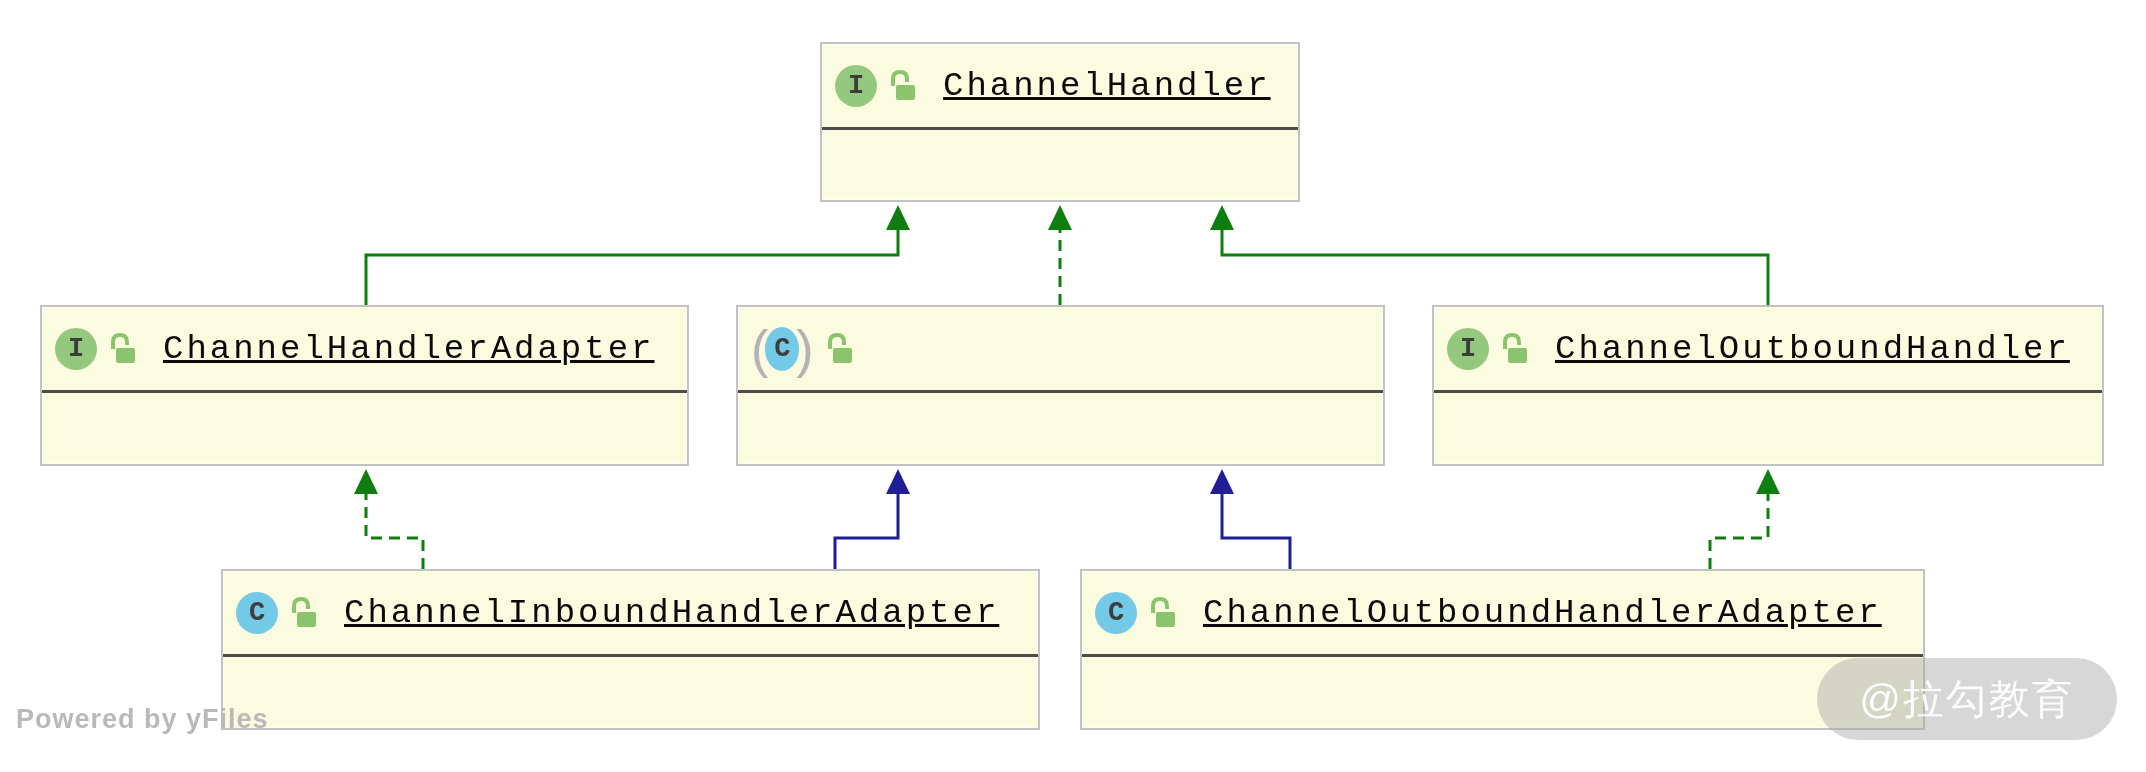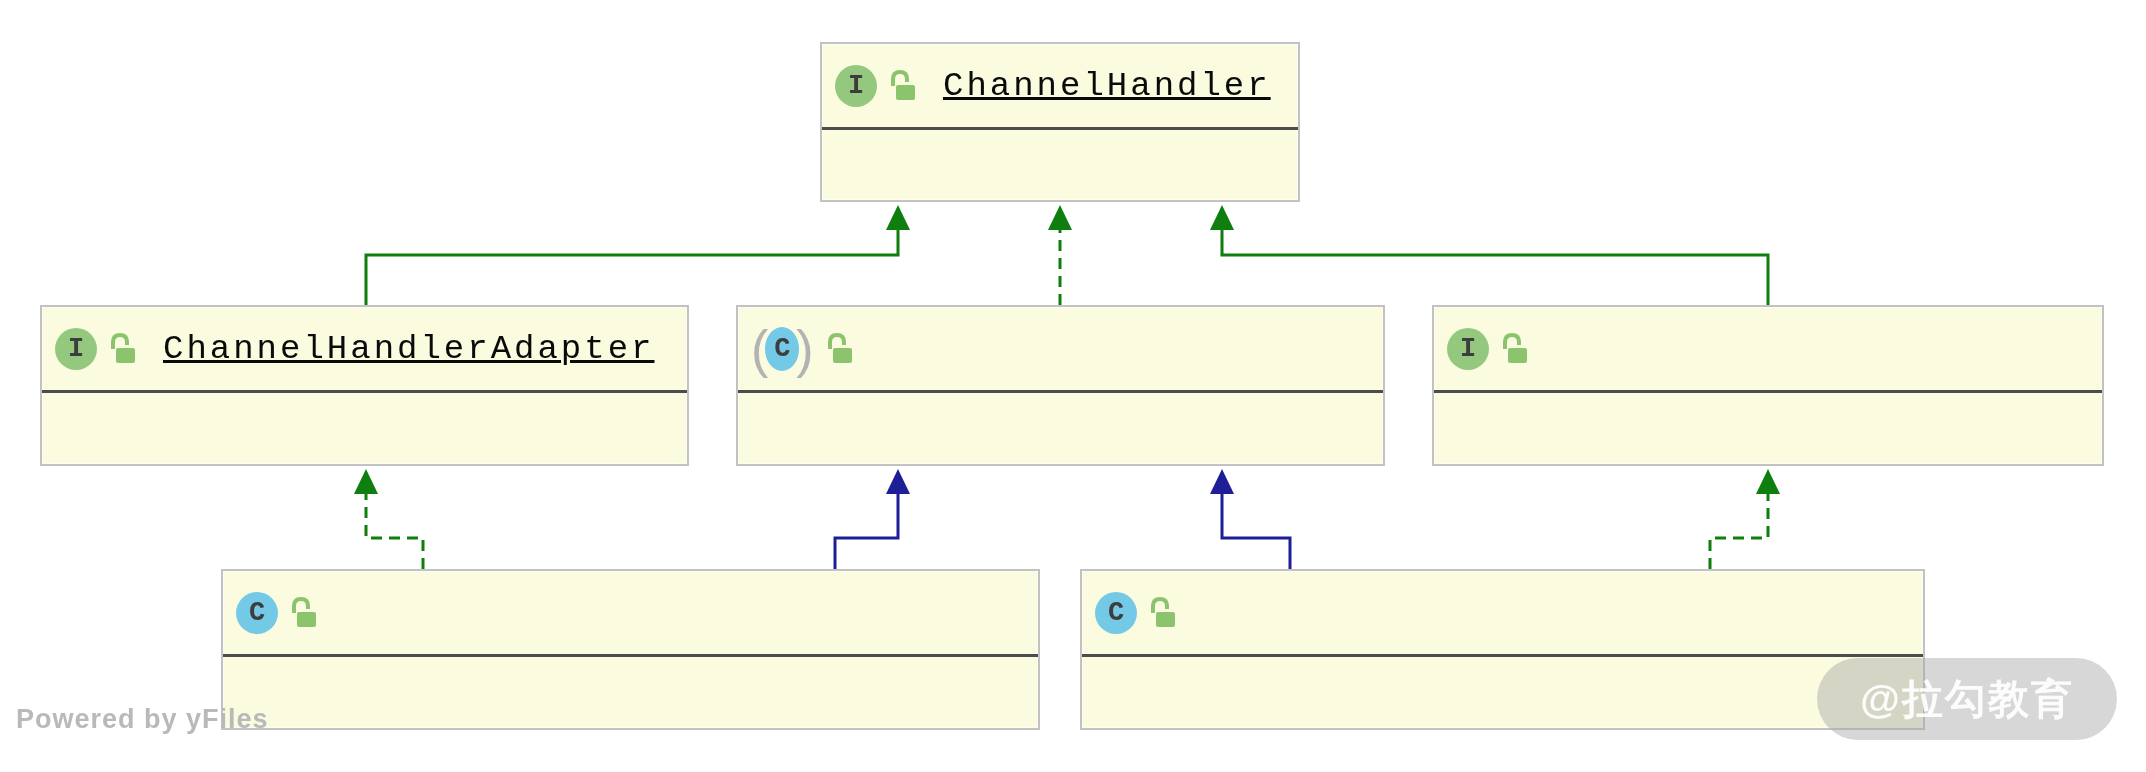--- a/index.html
+++ b/index.html
@@ -48,21 +48,20 @@
   .credit{
     position:absolute;left:16px;top:704px;color:#b9b9b9;
     font-family:"Liberation Sans",sans-serif;font-size:27px;letter-spacing:1px;font-weight:bold;
   }
   .watermark{
     position:absolute;left:1817px;top:658px;width:300px;height:82px;border-radius:41px;
     background:rgba(167,167,167,0.45);
     display:flex;align-items:center;justify-content:center;
     font-family:"Liberation Sans",sans-serif;font-size:41px;letter-spacing:2px;
     color:rgba(255,255,255,0.92);
-    font-weight:bold;
   }
 </style>
 </head>
 <body>
 
 <div class="canvas">
 
   <svg class="edges" width="2146" height="772" viewBox="0 0 2146 772">
     <g>
       <path class="edge-line edge-green" d="M366,305 V255 H898 V230"></path>
@@ -141,46 +140,49 @@
 
   <div class="node" style="left:1432px;top:305px;width:672px;height:161px">
     <div class="node-title">
       <span class="badge iface">I</span>
       <span class="lock">
         <svg width="30" height="34" viewBox="0 0 30 34">
           <path d="M6 17 V10 q0 -7 7 -7 q7 0 7 7 v3" fill="none" stroke="#8cc36d" stroke-width="4"></path>
           <rect x="9" y="16" width="19" height="15" rx="2" fill="#8cc36d"></rect>
         </svg>
       </span>
+      <span class="cname">ChannelOutboundHandler</span>
     </div>
     <div class="node-body"></div>
   </div>
 
   <div class="node" style="left:221px;top:569px;width:819px;height:161px">
     <div class="node-title">
       <span class="badge clazz">C</span>
       <span class="lock">
         <svg width="30" height="34" viewBox="0 0 30 34">
           <path d="M6 17 V10 q0 -7 7 -7 q7 0 7 7 v3" fill="none" stroke="#8cc36d" stroke-width="4"></path>
           <rect x="9" y="16" width="19" height="15" rx="2" fill="#8cc36d"></rect>
         </svg>
       </span>
+      <span class="cname">ChannelInboundHandlerAdapter</span>
     </div>
     <div class="node-body"></div>
   </div>
 
   <div class="node" style="left:1080px;top:569px;width:845px;height:161px">
     <div class="node-title">
       <span class="badge clazz">C</span>
       <span class="lock">
         <svg width="30" height="34" viewBox="0 0 30 34">
           <path d="M6 17 V10 q0 -7 7 -7 q7 0 7 7 v3" fill="none" stroke="#8cc36d" stroke-width="4"></path>
           <rect x="9" y="16" width="19" height="15" rx="2" fill="#8cc36d"></rect>
         </svg>
       </span>
+      <span class="cname">ChannelOutboundHandlerAdapter</span>
     </div>
     <div class="node-body"></div>
   </div>
 
   <div class="credit">Powered by yFiles</div>
 
   <div class="watermark">
     <span>@拉勾教育</span>
   </div>
 

